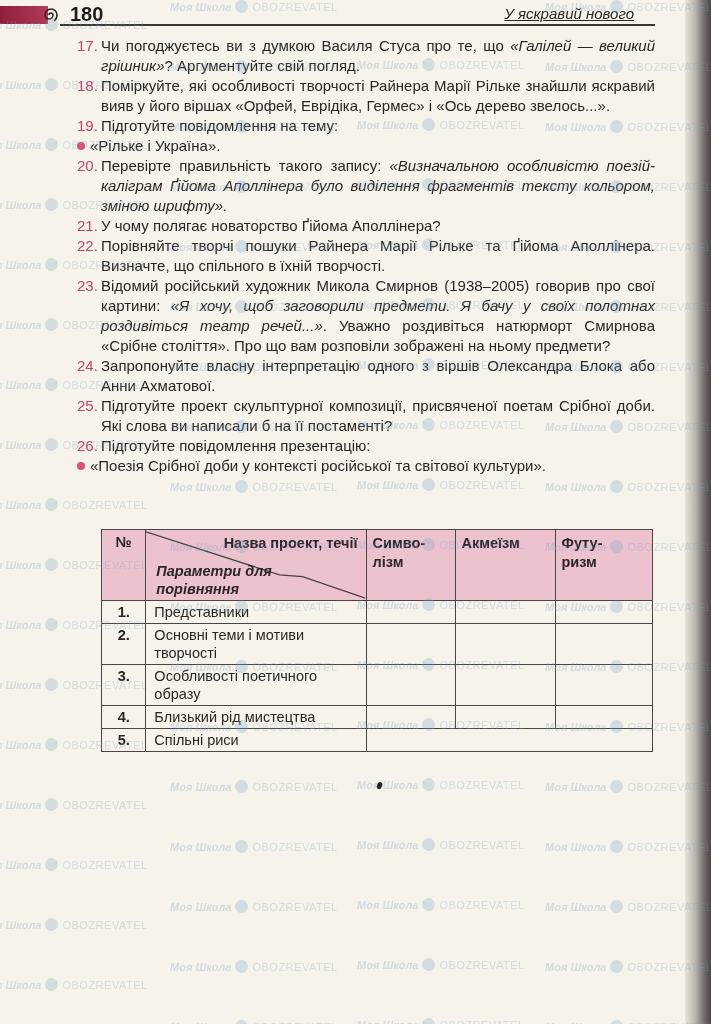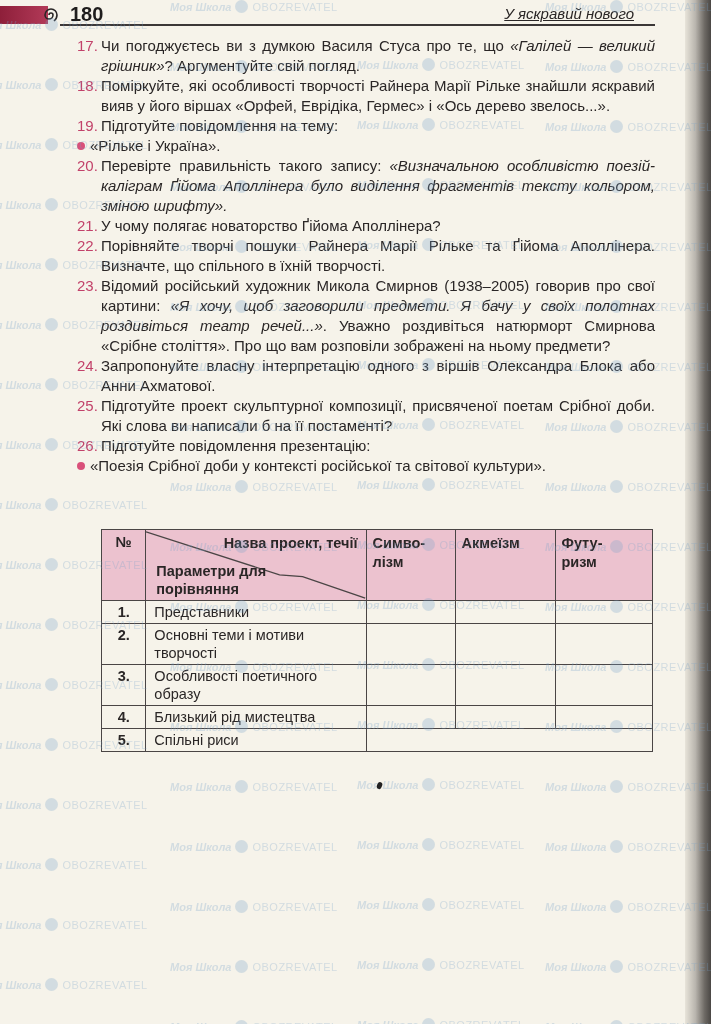--- a/index.html
+++ b/index.html
@@ -101,21 +101,21 @@
 
 <table class="cmp">
   <thead>
     <tr>
       <th class="th-num">№</th>
       <th class="th-diag">
         <svg viewBox="0 0 238 78" preserveAspectRatio="none">
           <polyline points="0,2 145,50 170,52 238,76" fill="none" stroke="#4a4545" stroke-width="1.5"></polyline>
         </svg>
         <div class="diag-top" style="width:140px;">Назва проект, течії</div>
-        <div class="diag-bottom" style="width:140px;">Параметри для порівняння</div>
+        <div class="diag-bottom" style="width:140px;font-style:italic;">Параметри для порівняння</div>
       </th>
       <th class="th-col"><span style="white-space:pre-line;">Симво-
 лізм</span></th>
       <th class="th-col wide"><span>Акмеїзм</span></th>
       <th class="th-col wide"><span style="white-space:pre-line;">Футу-
 ризм</span></th>
     </tr>
   </thead>
   <tbody id="table-body">
       <tr>

